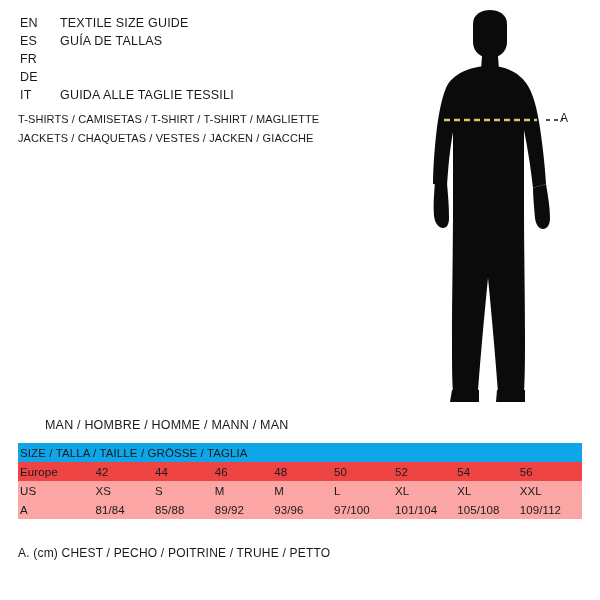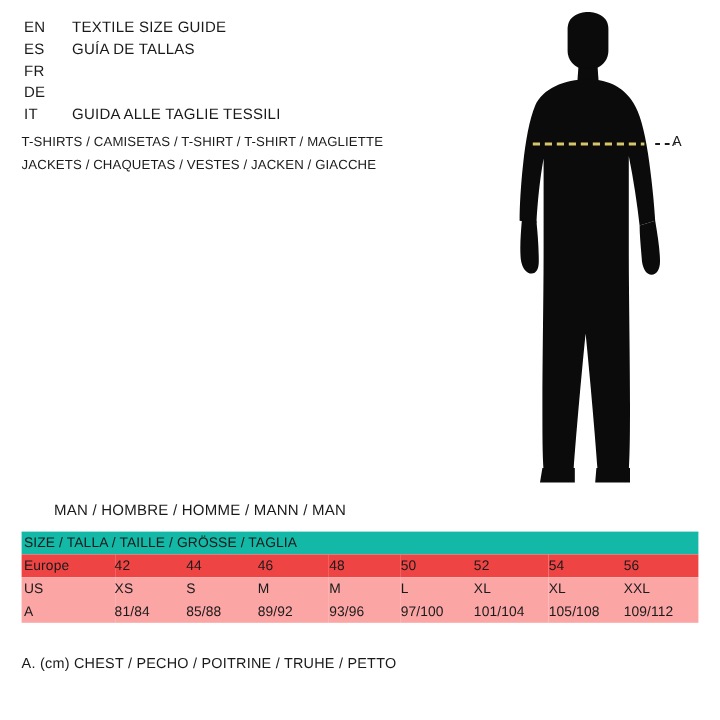--- a/index.html
+++ b/index.html
@@ -93,21 +93,21 @@
     border-collapse: collapse;
     font-size: 11.5px;
   }
   table.size-table td {
     padding: 0;
     height: 19px;
     vertical-align: middle;
     letter-spacing: 0.1px;
   }
   .row-head td {
-    background: #14b8a6;
+    background: #0ea5e9;
     font-size: 11.5px;
   }
   .row-shade td {
     background: #ef4444;
   }
   .row-plain td {
     background: #fca5a5;
   }
   .c-label {
     width: 86px;

